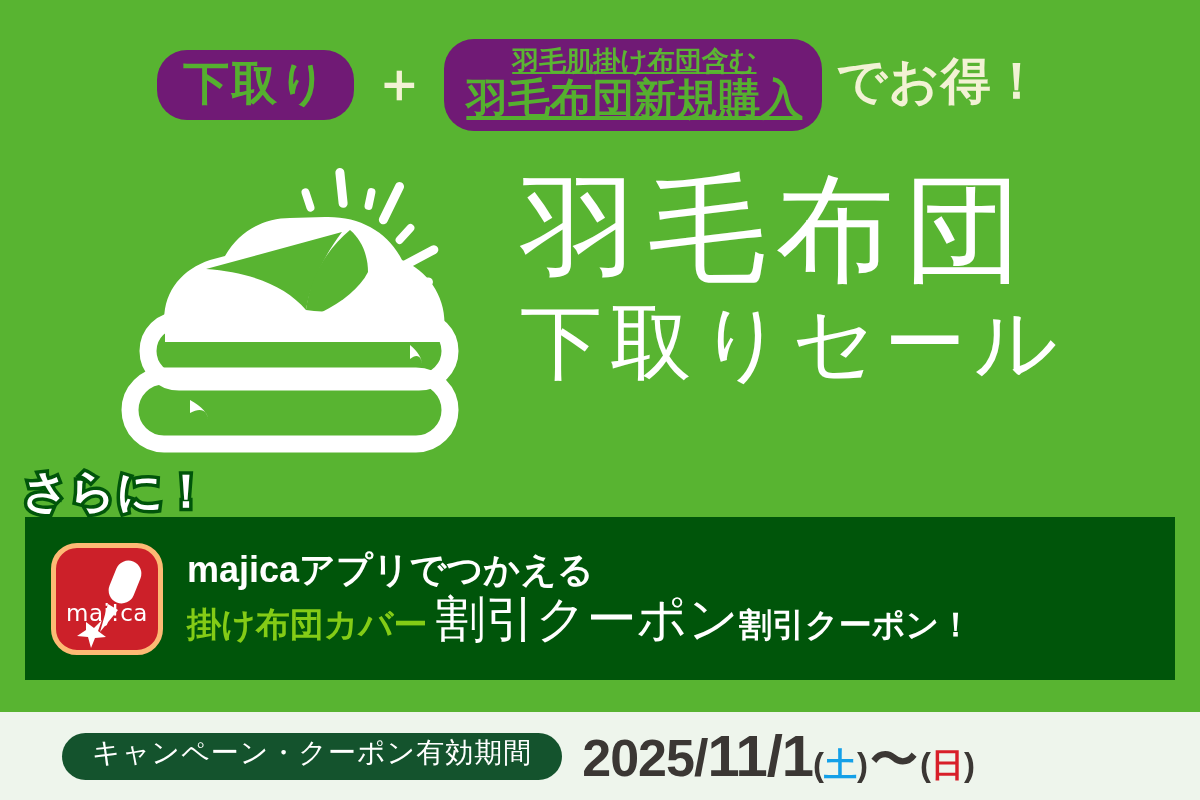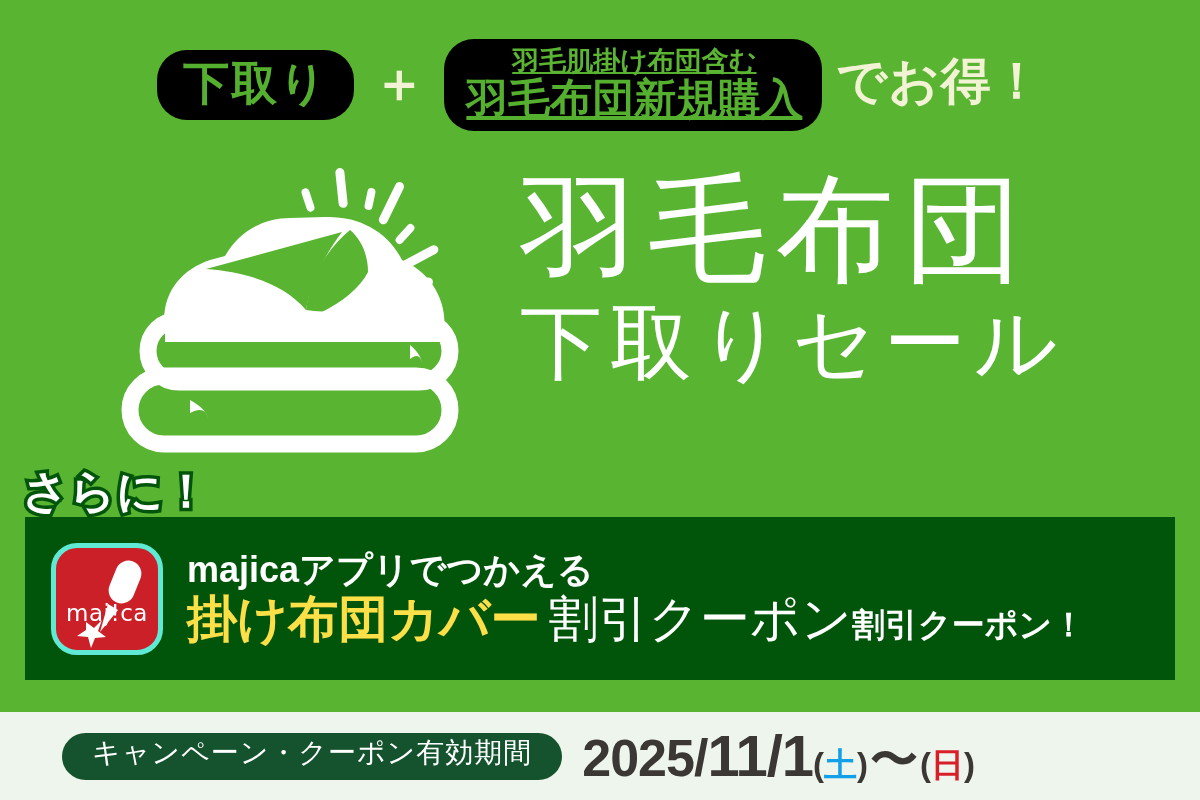--- a/index.html
+++ b/index.html
@@ -13,21 +13,21 @@
     position:relative;width:1200px;height:800px;
     background:#58b431;overflow:hidden;
   }
 
   
   .header-row{
     position:absolute;left:0;top:30px;width:1200px;height:110px;
     display:flex;align-items:center;justify-content:center;gap:14px;
   }
   .pill-cream{
-    background:#000000;border-radius:26px;
+    background:#701a75;border-radius:26px;
     display:flex;flex-direction:column;justify-content:flex-end;align-items:center;
     color:#55b02f;
   }
   .pill-shitadori{
     padding:10px 26px 14px 26px;border-radius:30px;
     font-size:46px;font-weight:700;letter-spacing:2px;line-height:1;
   }
   .plus-sign{
     color:#f2f2d4;font-size:54px;font-weight:700;line-height:1;
     padding:0 4px 6px 4px;
@@ -76,38 +76,38 @@
   }
 
   
   .dark-banner{
     position:absolute;left:25px;top:517px;width:1150px;height:163px;
     background:#00550a;z-index:4;
     display:flex;align-items:center;
   }
   .majica-logo{
     flex:0 0 auto;width:112px;height:112px;margin-left:26px;
-    background:#cc2029;border:5px solid #5eead4;border-radius:26px;
+    background:#cc2029;border:5px solid #fdba74;border-radius:26px;
     position:relative;box-sizing:border-box;
   }
   .majica-wordmark{
     position:absolute;left:0;right:0;top:52px;text-align:center;
     color:#ffffff;font-size:23px;font-weight:400;letter-spacing:0.5px;
     font-family:"DejaVu Sans",sans-serif;
   }
   .coupon-text{
     margin-left:24px;line-height:1.02;
   }
   .coupon-line1{
     display:block;color:#ffffff;font-size:36px;font-weight:700;
     letter-spacing:0px;white-space:nowrap;
   }
   .coupon-line2{display:block;white-space:nowrap;margin-top:6px;}
   .coupon-yellow{
-    color:#fde047;font-size:50px;font-weight:700;letter-spacing:0px;
+    color:#84cc16;font-size:34px;font-weight:700;letter-spacing:0px;
   }
   .coupon-white{
     color:#ffffff;font-size:50px;font-weight:400;letter-spacing:0px;
     margin-left:8px;
   }
   .coupon-small{
     color:#ffffff;font-size:33px;font-weight:700;letter-spacing:0px;
   }
 
   

